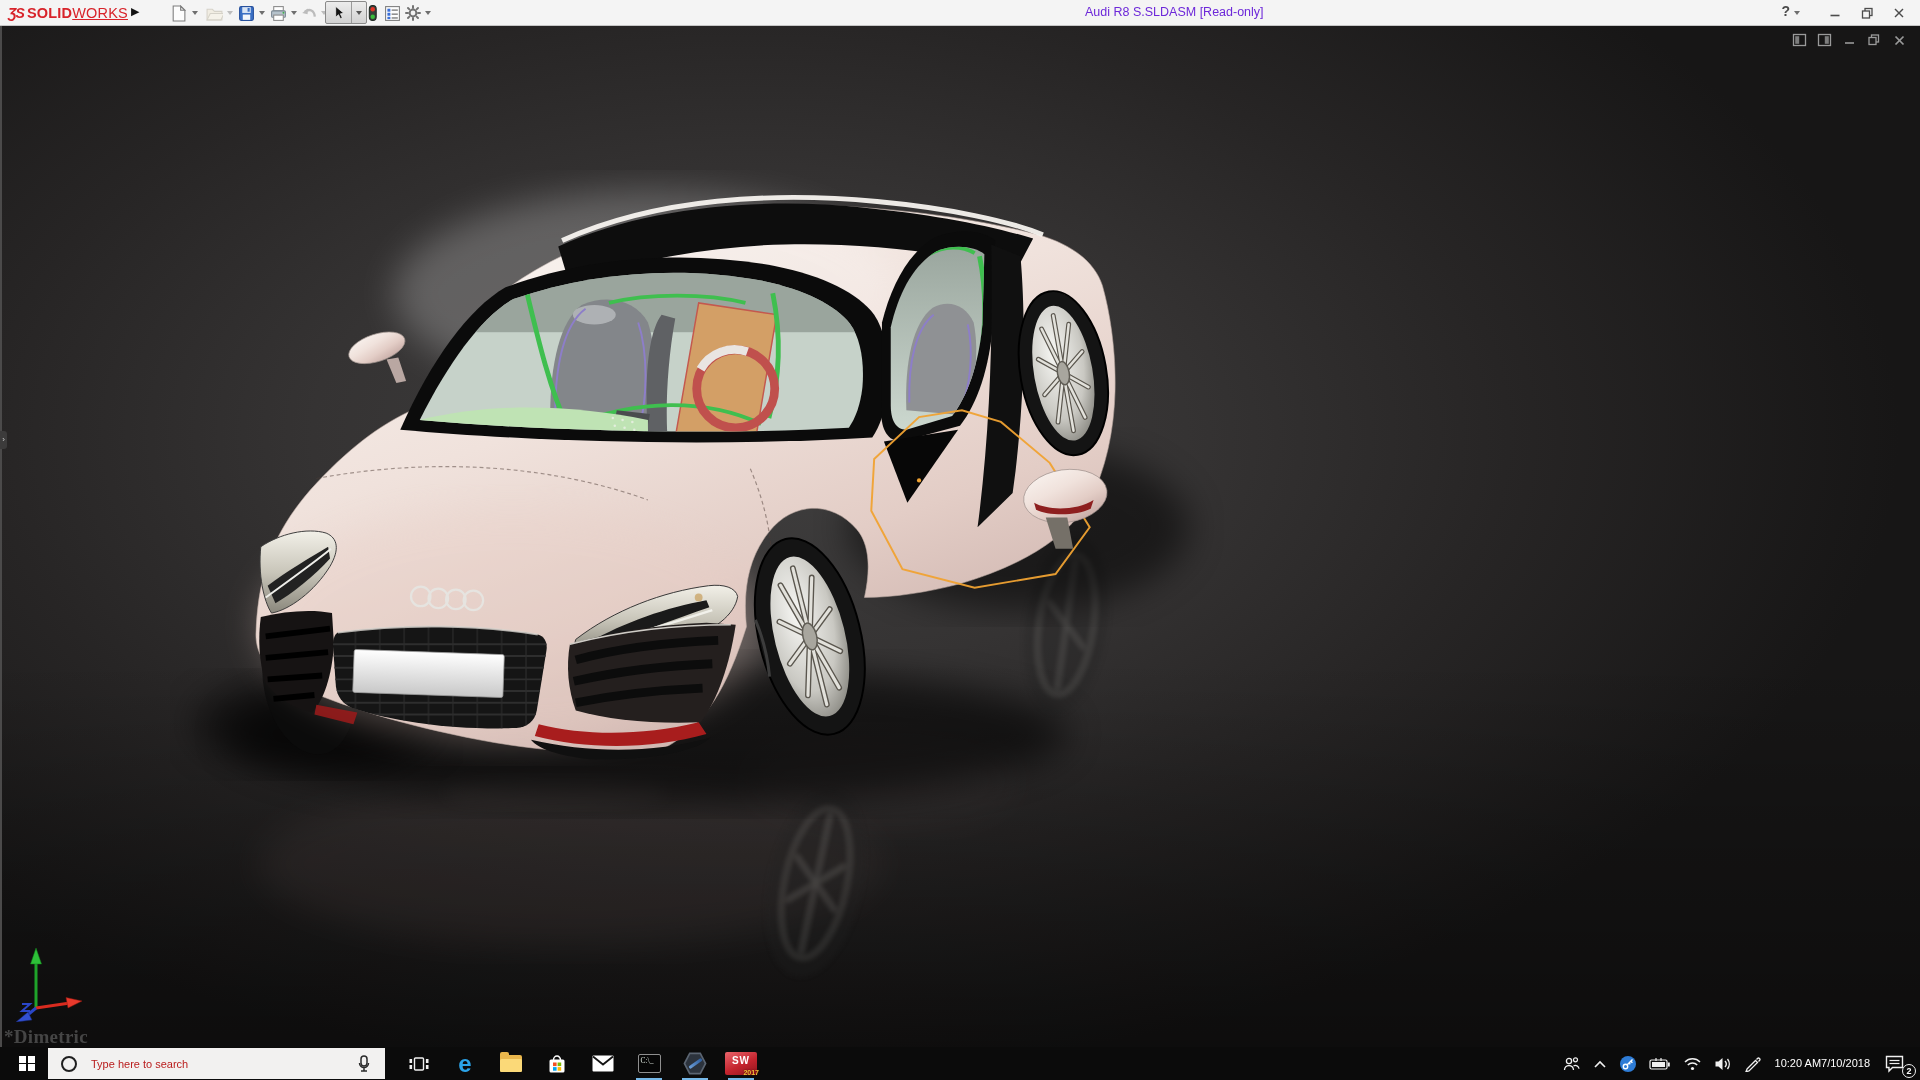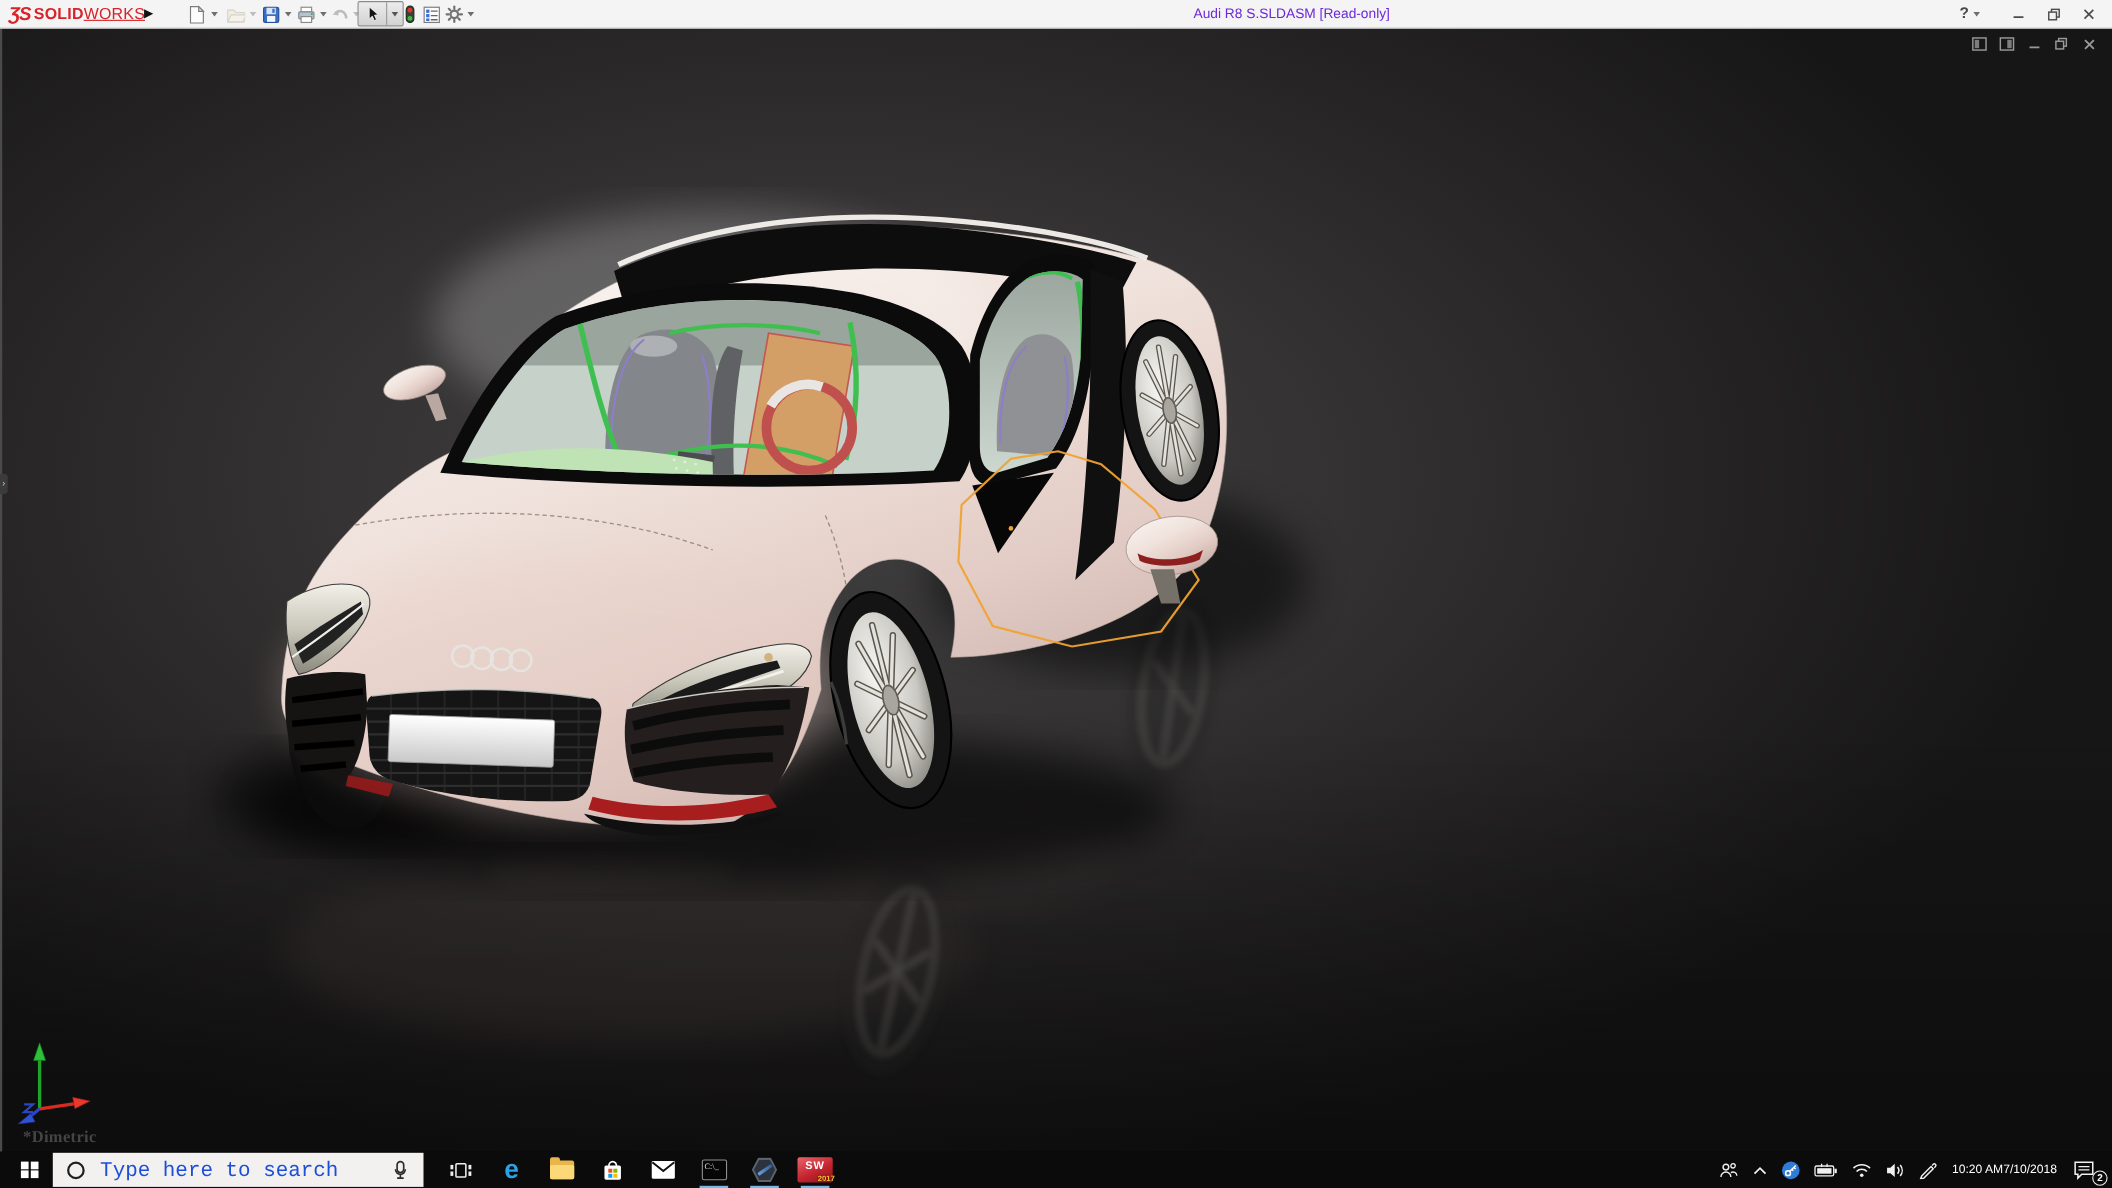--- a/index.html
+++ b/index.html
@@ -5,21 +5,21 @@
   * { margin:0; padding:0; box-sizing:border-box; }
   html,body { width:1920px; height:1080px; overflow:hidden; background:#000;
               font-family:"Liberation Sans", sans-serif; }
   #screen { position:relative; width:1920px; height:1080px; }
 
   
   #titlebar { position:absolute; top:0; left:0; width:1920px; height:26px;
     background:#f4f4f4; border-bottom:1px solid #c6c6c6; z-index:30; }
   #brand { position:absolute; left:8px; top:3px; height:20px; display:flex; align-items:center;
     color:#d8232a; white-space:nowrap; }
-  #brand .glyph { font-style:italic; font-weight:bold; font-size:17px; letter-spacing:-1px; margin-right:3px; }
+  #brand .glyph { font-style:italic; font-weight:bold; font-size:14px; letter-spacing:-1px; margin-right:3px; }
   #brand .solid { font-weight:bold; font-size:14.5px; letter-spacing:.2px; }
   #brand .works { font-weight:normal; font-size:14.5px; letter-spacing:.2px;text-decoration:underline; }
   #flyout-arrow { position:absolute; left:131px; top:5px; font-size:11px; color:#111; }
   .tb-btn { position:absolute; top:3px; width:20px; height:20px; display:flex; align-items:center; justify-content:center; }
   .tb-caret { position:absolute; top:11px; width:0; height:0; border-left:3.5px solid transparent;
     border-right:3.5px solid transparent; border-top:4px solid #6e6e6e; }
   .tb-caret.dis { border-top-color:#bdbdbd; }
   .tb-sep-box { position:absolute; left:325px; top:1px; width:42px; height:23px;
     border:1px solid #8a8a8a; background:linear-gradient(#ececec,#d2d2d2); border-radius:2px; display:flex; }
   .tb-sep-box .seg1 { width:26px; display:flex; align-items:center; justify-content:center; border-right:1px solid #9a9a9a; }
@@ -34,32 +34,32 @@
     background:radial-gradient(1150px 640px at 39% 40%, #403f3f 0%, #353333 38%, #272525 66%, #171616 100%); }
   #viewport::after { content:""; position:absolute; inset:0; pointer-events:none;
     background:linear-gradient(to bottom, rgba(0,0,0,0) 62%, rgba(0,0,0,.42) 100%); }
   #left-splitter { position:absolute; left:0; top:0; bottom:0; width:2px; background:#4b4a4a; z-index:5; }
   #left-splitter-tab { position:absolute; left:0; top:405px; width:7px; height:18px; background:#3c3b3b;
     color:#cfcfcf; font-size:8px; line-height:18px; text-align:center; z-index:6; border-radius:0 3px 3px 0; }
   #car-svg { position:absolute; inset:0; z-index:1; }
   #doc-controls { position:absolute; top:6px; right:12px; display:flex; gap:7px; align-items:center; z-index:8; }
   .doc-ctl { width:18px; height:16px; display:flex; align-items:center; justify-content:center; }
   #triad { position:absolute; left:12px; top:920px; z-index:7; }
-  #view-label { position:absolute; left:21px; top:1000px; z-index:7; font-family:"Liberation Serif", serif;
-    font-size:15px; font-weight:bold; color:#454545; letter-spacing:.3px; }
+  #view-label { position:absolute; left:4px; top:1000px; z-index:7; font-family:"Liberation Serif", serif;
+    font-size:19px; font-weight:bold; color:#454545; letter-spacing:.3px; }
 
   
   #taskbar { position:absolute; bottom:0; left:0; width:1920px; height:33px; background:#0b0b0b; z-index:40; }
   #start-btn { position:absolute; left:10px; top:0; width:34px; height:33px; display:flex; align-items:center; justify-content:center; }
   #start-grid { display:grid; grid-template-columns:7px 7px; grid-template-rows:7px 7px; gap:1.5px; }
   #start-grid div { background:#fff; }
   #search-box { position:absolute; left:48px; top:1px; width:337px; height:31px; background:#f2f1f0;
     display:flex; align-items:center; }
   #search-circle { width:16px; height:16px; border:2.5px solid #1f1f1f; border-radius:50%; margin-left:13px; }
-  #search-text { margin-left:14px; font-size:19px; color:#1d4ed8; flex:1;font-family:Liberation Mono, monospace; }
+  #search-text { margin-left:14px; font-size:11px; color:#b91c1c; flex:1; }
   #search-mic { margin-right:12px; }
   #task-icons { position:absolute; left:396px; top:0; height:33px; display:flex; }
   .task-item { position:relative; width:46px; height:33px; display:flex; align-items:center; justify-content:center; }
   .run-line { position:absolute; bottom:0; left:10px; width:26px; height:2.5px; background:#76b8e8; }
   #edge-glyph { font-size:24px; font-weight:bold; color:#2ba3e8; line-height:24px; }
   .folder-icon { position:relative; width:22px; height:17px; }
   .folder-back { position:absolute; inset:0; background:#e9b64c; border-radius:2px; }
   .folder-tab { position:absolute; left:0; top:-3px; width:9px; height:5px; background:#e9b64c; border-radius:2px 2px 0 0; }
   .folder-front { position:absolute; left:0; top:4px; width:22px; height:13px; background:#fbd978; border-radius:1.5px; }
   .cmd-icon { position:relative; width:23px; height:19px; background:#060606; border:1px solid #8f8f8f; border-radius:2px; }

